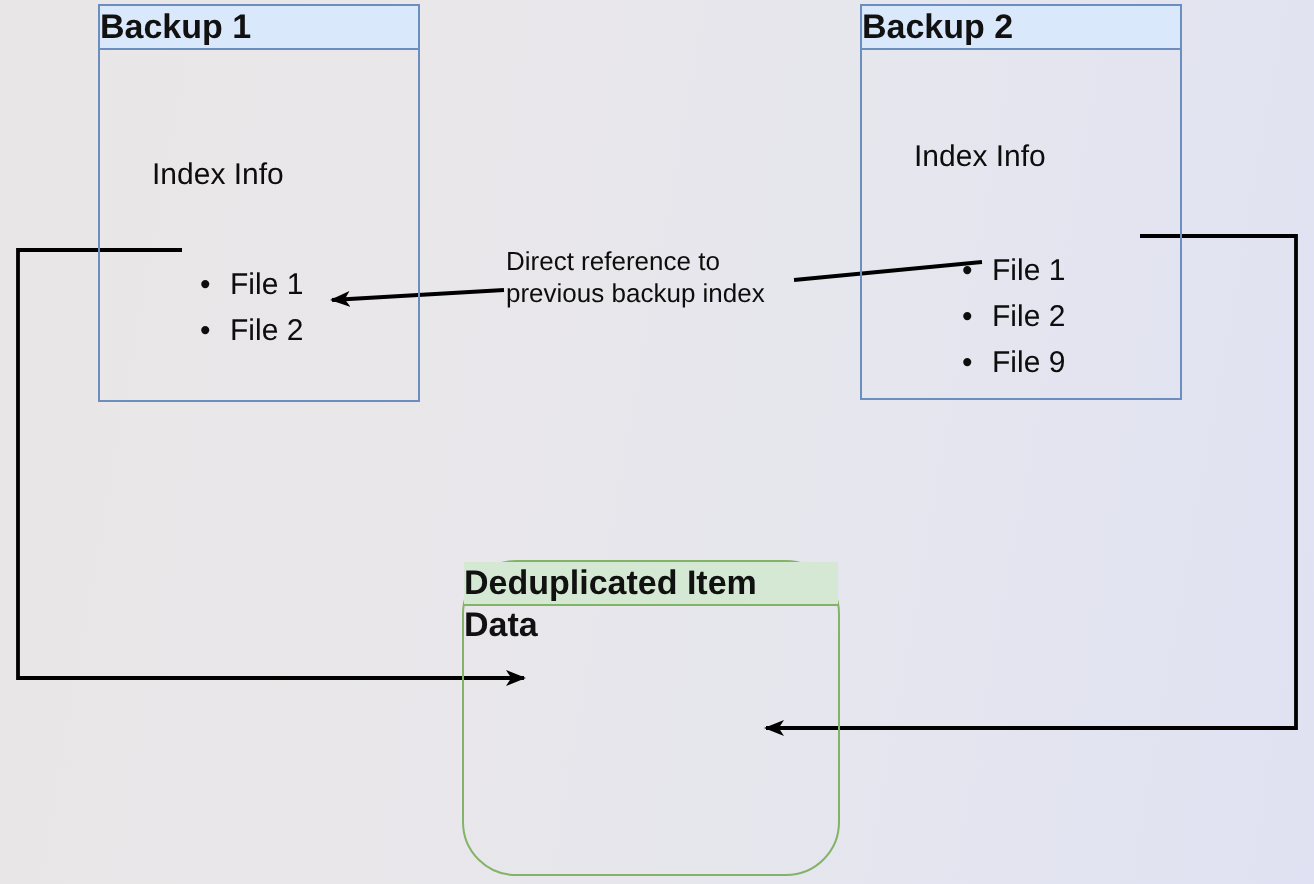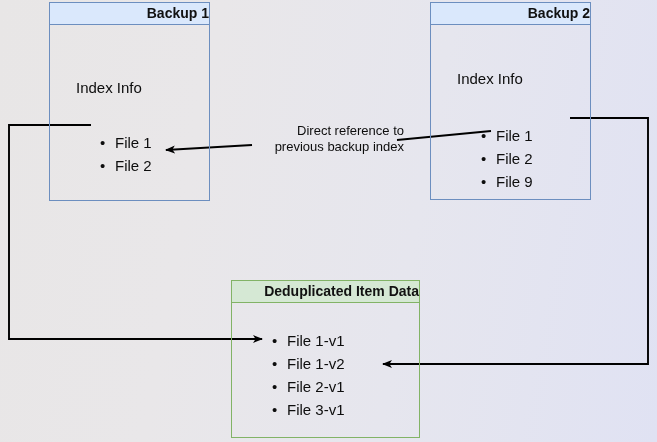--- a/index.html
+++ b/index.html
@@ -32,29 +32,30 @@
   .box {
     position: absolute;
     box-sizing: border-box;
     border: 1.5px solid #6c8ebf;
     background: transparent;
   }
   .box .box-header {
     box-sizing: border-box;
     height: 22px;
     line-height: 21px;
-    text-align: right;
-    font-size: 14px;
+    text-align: left;
+    font-size: 17px;
     font-weight: bold;
     color: #111111;
     background: #dae8fc;
     border-bottom: 1.5px solid #6c8ebf;
   }
   .box.green {
     border-color: #82b366;
+    border-radius: 27px;
   }
   .box.green .box-header {
     background: #d5e8d4;
     border-bottom-color: #82b366;
   }
   .box-body {
     position: relative;
     height: calc(100% - 22px);
   }
 
@@ -84,21 +85,21 @@
     position: absolute;
     left: 0;
     top: 0;
     font-size: 15px;
     line-height: 23px;
     color: #0d0d0d;
   }
 
   .edge-label {
     position: absolute;
-    text-align: right;
+    text-align: left;
     font-size: 13px;
     line-height: 16px;
     color: #0d0d0d;
     white-space: pre-line;
   }
 </style>
 </head>
 <body>
 
 <div id="canvas">
@@ -145,26 +146,18 @@
       <ul class="file-list" style="left:50px; top:99px;">
         <li>File 1</li>
         <li>File 2</li>
         <li>File 9</li>
       </ul>
     </div>
   </div>
 
   <div class="box green" style="left:231px; top:280px; width:189px; height:158px;">
     <div class="box-header">Deduplicated Item Data</div>
-    <div class="box-body">
-      <ul class="file-list" style="left:40px; top:26px;">
-        <li>File 1-v1</li>
-        <li>File 1-v2</li>
-        <li>File 2-v1</li>
-        <li>File 3-v1</li>
-      </ul>
-    </div>
   </div>
 
   <div class="edge-label" style="left:253px; top:123px; width:151px;">Direct reference to
 previous backup index</div>
 
 </div>
 
 </body></html>

